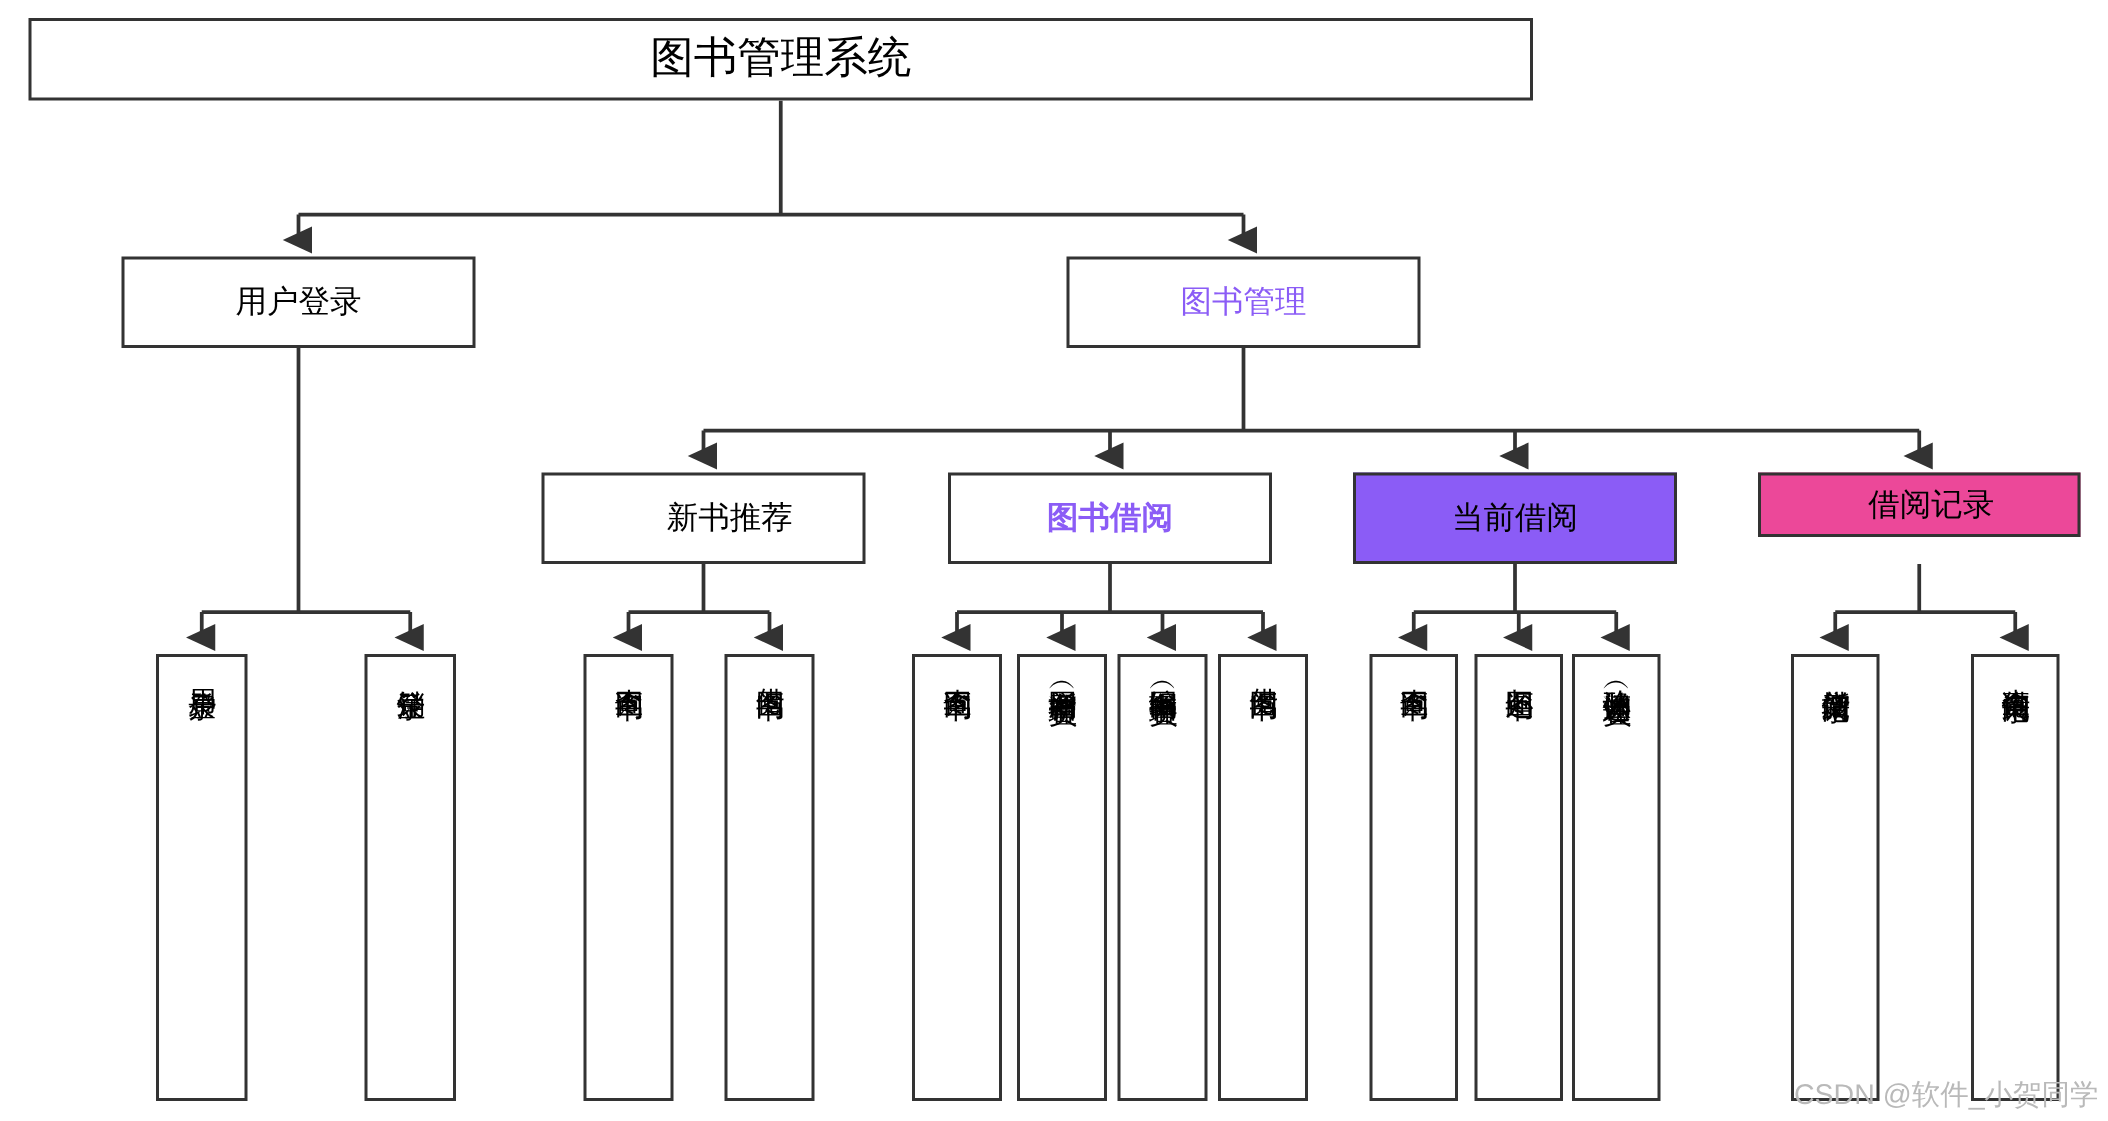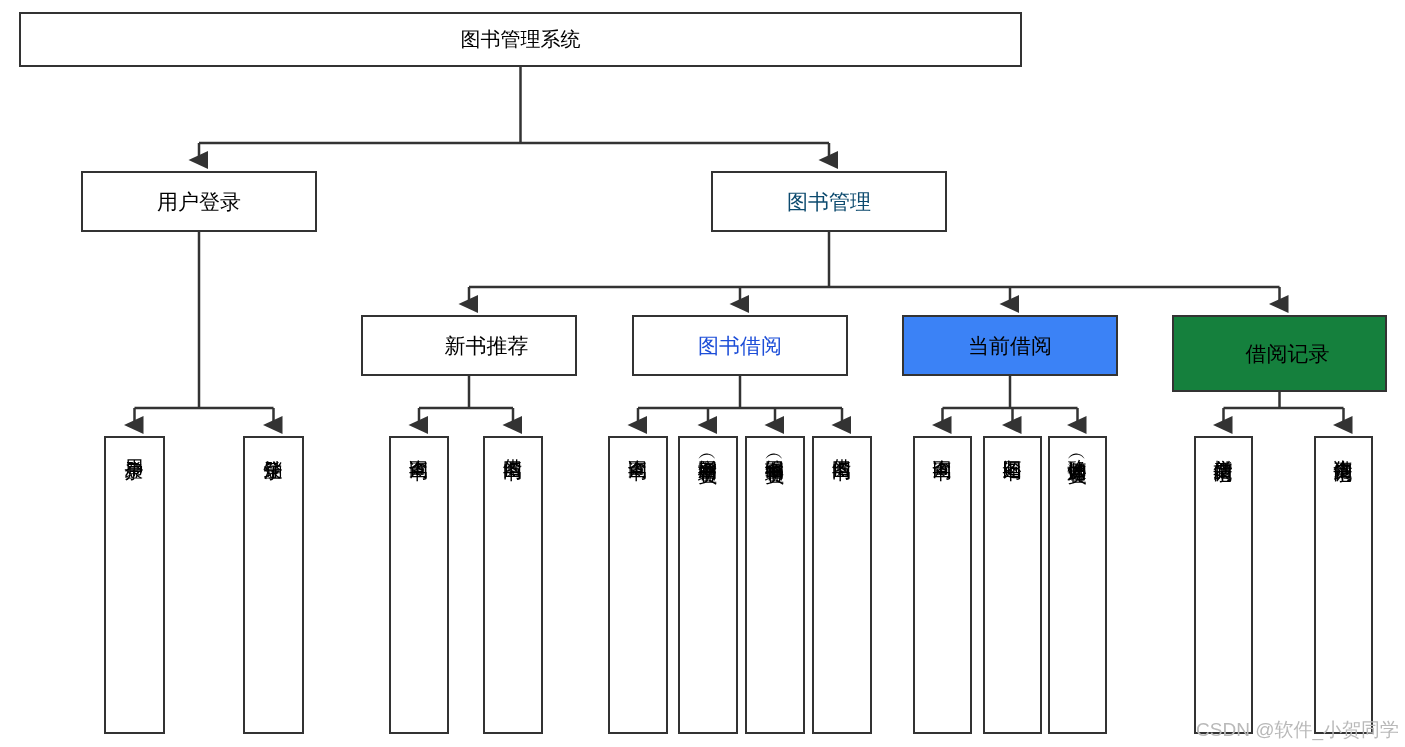--- a/index.html
+++ b/index.html
@@ -40,21 +40,21 @@
     text-align: center;
     line-height: 1.12;
     white-space: pre-wrap;
   }
   
   .node.horizontal .node-label {
     font-size: 21px;
     writing-mode: horizontal-tb;
   }
   .node.root .node-label {
-    font-size: 20px;
+    font-size: 29px;
     text-align: center;
   }
   
   .node.vertical {
     align-items: flex-start;
     justify-content: center;
     padding-top: 6px;
   }
   .node.vertical .node-label {
     writing-mode: vertical-rl;
@@ -122,32 +122,32 @@
   </svg>
 
   <div id="node-layer">
       <div class="node horizontal root" style="left: 19px; top: 12px; width: 1003px; height: 55px; border-color: rgb(51, 51, 51); background: rgb(255, 255, 255);">
         <span class="node-label" style="color: rgb(0, 0, 0);">图书管理系统</span>
       </div>
       <div class="node horizontal" style="left: 81px; top: 171px; width: 236px; height: 61px; border-color: rgb(51, 51, 51); background: rgb(255, 255, 255);">
         <span class="node-label" style="color: rgb(0, 0, 0);">用户登录</span>
       </div>
       <div class="node horizontal" style="left: 711px; top: 171px; width: 236px; height: 61px; border-color: rgb(51, 51, 51); background: rgb(255, 255, 255);">
-        <span class="node-label" style="color: #0c4a6e;">图书管理</span>
+        <span class="node-label" style="color: #8b5cf6;">图书管理</span>
       </div>
       <div class="node horizontal" style="left: 361px; top: 315px; width: 216px; height: 61px; border-color: rgb(51, 51, 51); background: rgb(255, 255, 255); padding-left: 35px;">
         <span class="node-label" style="color: rgb(0, 0, 0);">新书推荐</span>
       </div>
       <div class="node horizontal" style="left: 632px; top: 315px; width: 216px; height: 61px; border-color: rgb(51, 51, 51); background: rgb(255, 255, 255);">
-        <span class="node-label" style="color: #1d4ed8;">图书借阅</span>
+        <span class="node-label" style="color: #8b5cf6; font-weight: bold;">图书借阅</span>
       </div>
-      <div class="node horizontal" style="left: 902px; top: 315px; width: 216px; height: 61px; border-color: rgb(51, 51, 51); background: #3b82f6;">
+      <div class="node horizontal" style="left: 902px; top: 315px; width: 216px; height: 61px; border-color: rgb(51, 51, 51); background: #8b5cf6;">
         <span class="node-label" style="color: rgb(0, 0, 0);">当前借阅</span>
       </div>
-      <div class="node horizontal" style="left: 1172px; top: 315px; width: 215px; height: 77px; border-color: rgb(51, 51, 51); background: #15803d; padding-left: 16px;">
+      <div class="node horizontal" style="left: 1172px; top: 315px; width: 215px; height: 43px; border-color: rgb(51, 51, 51); background: #ec4899; padding-left: 16px;">
         <span class="node-label" style="color: rgb(0, 0, 0);">借阅记录</span>
       </div>
       <div class="node vertical" style="left: 104px; top: 436px; width: 61px; height: 298px; border-color: rgb(51, 51, 51); background: rgb(255, 255, 255);">
         <span class="node-label" style="color: rgb(0, 0, 0);">用户登录</span>
       </div>
       <div class="node vertical" style="left: 243px; top: 436px; width: 61px; height: 298px; border-color: rgb(51, 51, 51); background: rgb(255, 255, 255);">
         <span class="node-label" style="color: rgb(0, 0, 0);">注销登录</span>
       </div>
       <div class="node vertical" style="left: 389px; top: 436px; width: 60px; height: 298px; border-color: rgb(51, 51, 51); background: rgb(255, 255, 255);">
         <span class="node-label" style="color: rgb(0, 0, 0);">查询图书</span>

